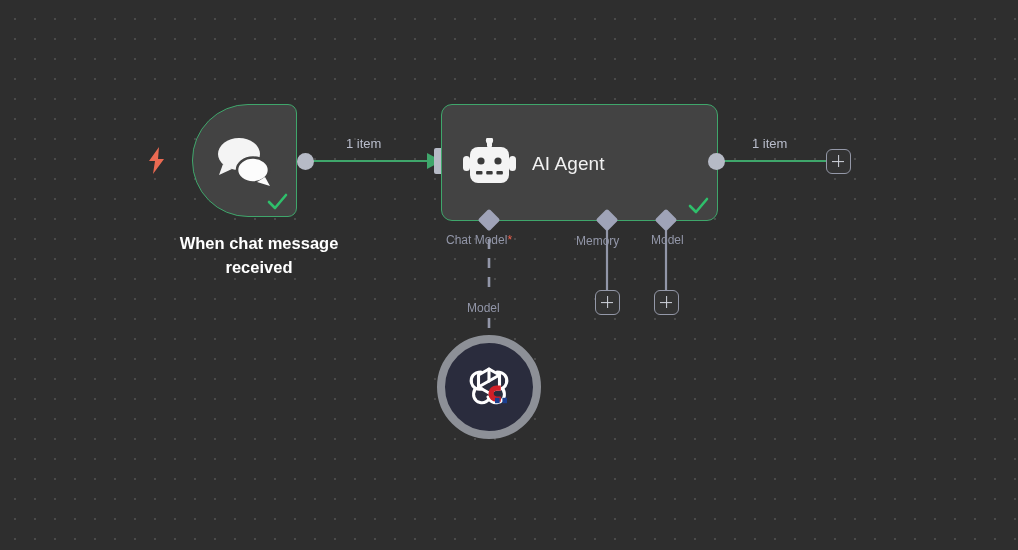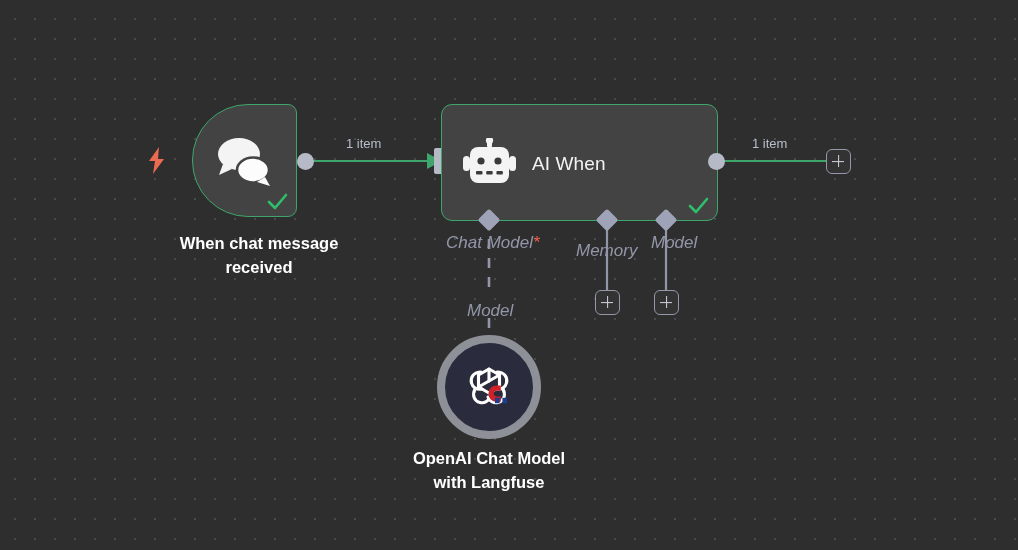--- a/index.html
+++ b/index.html
@@ -136,23 +136,22 @@
   }
   .item-label {
     position: absolute;
     color: #b9bdcc;
     font-size: 13px;
     white-space: nowrap;
   }
   .sub-label {
     position: absolute;
     color: #9296a8;
-    font-size: 17px;
+    font-size: 12px;
     white-space: nowrap;
-    font-style: italic;
   }
   .req-star { color: #f0604d; }
 
   
   .plus-btn {
     position: absolute;
     width: 25px;
     height: 25px;
     border: 1.6px solid #9498a8;
     border-radius: 6px;
@@ -258,41 +257,41 @@
         <rect x="0" y="18" width="7" height="15" rx="3.5" fill="#f4f4f4"></rect>
         <rect x="46" y="18" width="7" height="15" rx="3.5" fill="#f4f4f4"></rect>
         <rect x="7" y="9" width="39" height="36" rx="8" fill="#f4f4f4"></rect>
         <circle cx="18" cy="23" r="3.6" fill="#3b3b3b"></circle>
         <circle cx="35" cy="23" r="3.6" fill="#3b3b3b"></circle>
         <rect x="13" y="33" width="6.5" height="3.4" rx="1" fill="#3b3b3b"></rect>
         <rect x="23.2" y="33" width="6.5" height="3.4" rx="1" fill="#3b3b3b"></rect>
         <rect x="33.4" y="33" width="6.5" height="3.4" rx="1" fill="#3b3b3b"></rect>
       </svg>
     </div>
-    <div class="agent-title">AI When</div>
+    <div class="agent-title">AI Agent</div>
     <div class="node-check">
       <svg viewBox="0 0 24 24" width="24" height="24">
         <polyline points="4,12 10,18 21,5" fill="none" stroke="#2fbf6b" stroke-width="2.6" stroke-linecap="round" stroke-linejoin="round"></polyline>
       </svg>
     </div>
   </div>
 
   <div class="out-dot" style="left:708px; top:153px;"></div>
 
   <div class="item-label" style="left:752px; top:136px;">1 item</div>
 
   <div class="plus-btn" style="left:826px; top:149px;"></div>
 
   <div class="diamond" style="left:481px; top:212px;"></div>
   <div class="diamond" style="left:599px; top:212px;"></div>
   <div class="diamond" style="left:658px; top:212px;"></div>
 
   <div class="sub-label" style="left:446px; top:233px;"><span>Chat Model</span><span class="req-star">*</span></div>
 
-  <div class="sub-label" style="left:576px; top:241px;">Memory</div>
+  <div class="sub-label" style="left:576px; top:234px;">Memory</div>
 
   <div class="sub-label" style="left:651px; top:233px;">Model</div>
 
   <div class="sub-label" style="left:467px; top:301px;">Model</div>
 
   <div class="plus-btn" style="left:595px; top:290px;"></div>
   <div class="plus-btn" style="left:654px; top:290px;"></div>
 
   <div class="diamond" style="left:481px; top:345px;"></div>
 
@@ -310,18 +309,14 @@
         </g>
         <g>
           <path d="M29.5 32.5 a8.2 8.2 0 0 1 16.4 0 l0 4.2 l-5.4 0 l0 -4.2 a2.8 2.8 0 0 0 -5.6 0 l0 4.2 l-5.4 0 Z" fill="#d02028" transform="rotate(-90 37.7 34.6)"></path>
           <rect x="33.6" y="39.2" width="5.4" height="4.6" fill="#1b3f8f" transform="rotate(-90 36.3 41.5)"></rect>
           <rect x="41.0" y="39.2" width="5.4" height="4.6" fill="#1b3f8f" transform="rotate(-90 43.7 41.5)"></rect>
         </g>
       </svg>
     </div>
   </div>
 
-  <div class="node-caption" style="left:389px; top:446px; width:200px;">
-    <div>OpenAI Chat Model</div>
-    <div>with Langfuse</div>
-  </div>
 
 </div>
 
 </body></html>

